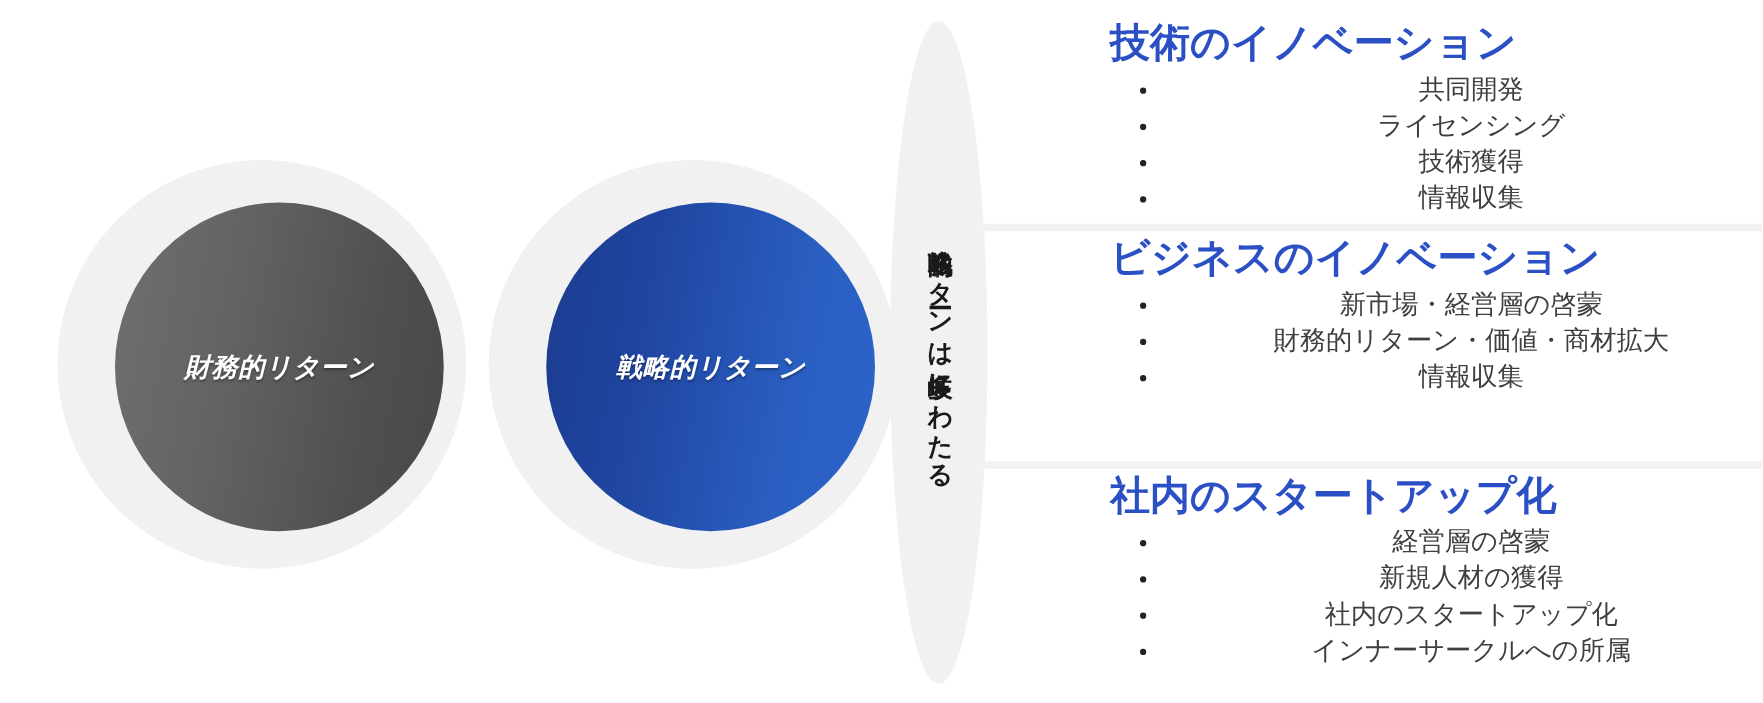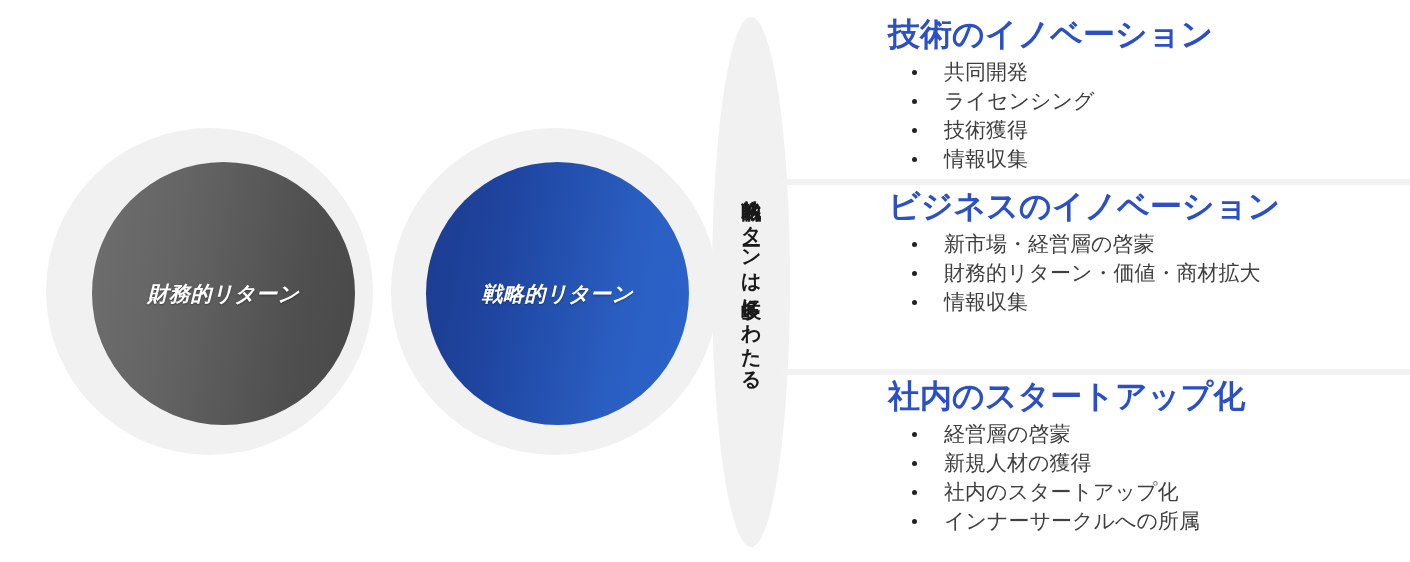--- a/index.html
+++ b/index.html
@@ -52,21 +52,21 @@
     font-style: italic;
   }
   .orb-financial {
     left: 92px;
     top: 162px;
     width: 263px;
     height: 263px;
     background: linear-gradient(100deg, #6f6f6f 0%, #636363 35%, #4f4f4f 75%, #484848 100%);
   }
   .orb-strategic {
-    left: 426px;
+    left: 437px;
     top: 162px;
     width: 263px;
     height: 263px;
     background: linear-gradient(100deg, #1b3b8e 0%, #1f45a0 30%, #2a5ec1 72%, #2c64cb 100%);
   }
 
   
   .vertical-ellipse {
     position: absolute;
     left: 712px;
@@ -132,20 +132,21 @@
     list-style: none;
   }
   .bullet-item {
     position: relative;
     margin: 0 0 0 128px;
     padding-left: 36px;
     font-size: 21px;
     color: #3f3f3f;
     line-height: 1.38;
     white-space: nowrap;
+    text-align: center;
   }
   .bullet-item::before {
     content: "";
     position: absolute;
     left: 4px;
     top: 12px;
     width: 5px;
     height: 5px;
     border-radius: 50%;
     background: #222222;

